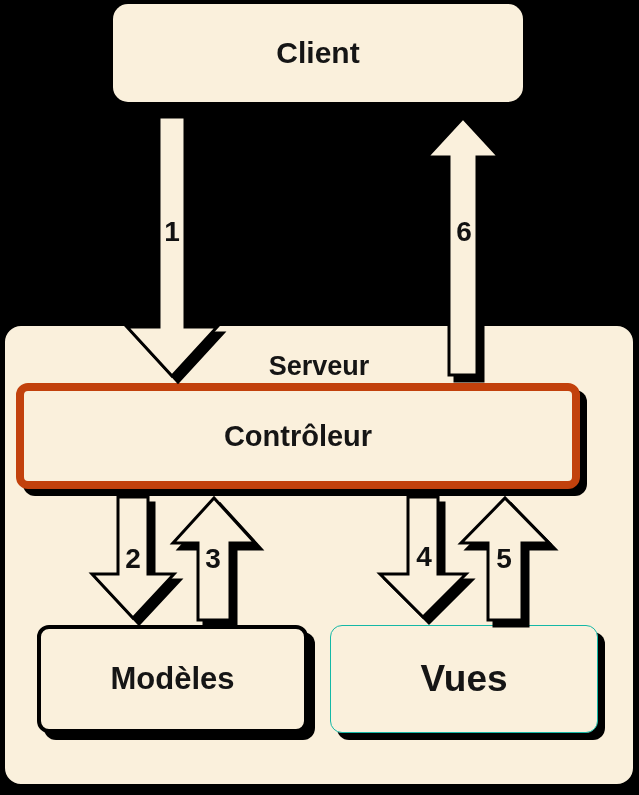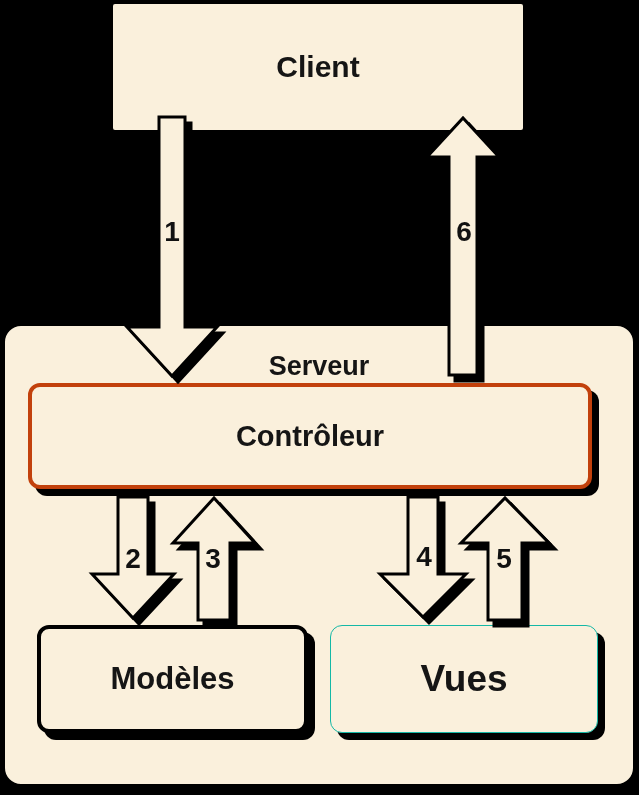--- a/index.html
+++ b/index.html
@@ -20,42 +20,42 @@
     position: absolute;
     box-sizing: border-box;
     background: #FAF0DC;
     display: flex;
     align-items: center;
     justify-content: center;
     font-weight: 700;
   }
   .client-box {
     left: 113px; top: 4px;
-    width: 410px; height: 126px;
-    border-radius: 2px;
+    width: 410px; height: 98px;
+    border-radius: 15px;
     font-size: 30px;
     text-align: right;
   }
   .server-box {
     left: 1px; top: 322px;
     width: 636px; height: 466px;
     border: 4px solid #000000;
     border-radius: 20px;
     align-items: flex-start;
   }
   .server-title {
     margin-top: 24px;
     font-size: 27px;
     font-weight: 700;
     line-height: 32px;
   }
   .controller-box {
-    left: 28px; top: 383px;
+    left: 16px; top: 383px;
     width: 564px; height: 106px;
-    border: 4px solid #c2410c;
+    border: 8px solid #c2410c;
     border-radius: 12px;
     box-shadow: 7px 7px 0 #000000;
     font-size: 29px;
   }
   .models-box {
     left: 37px; top: 625px;
     width: 271px; height: 108px;
     border: 4px solid #000000;
     border-radius: 12px;
     box-shadow: 7px 7px 0 #000000;

